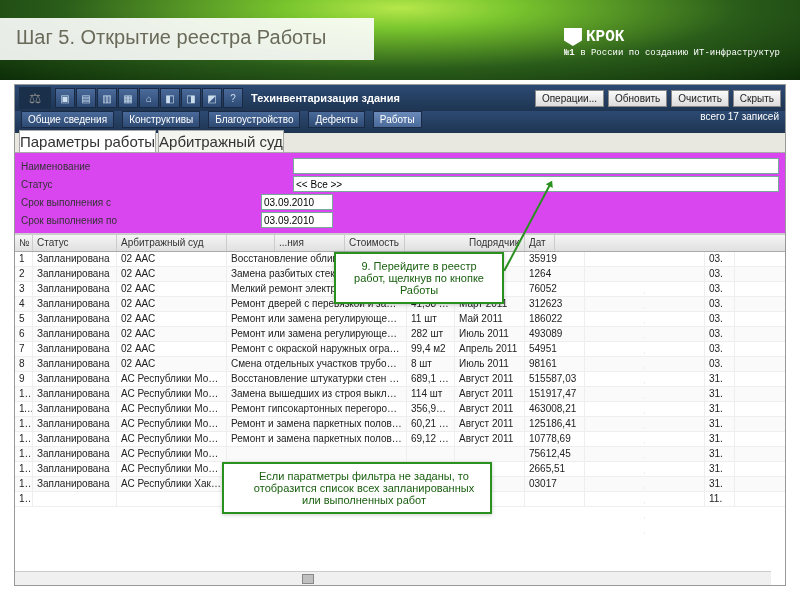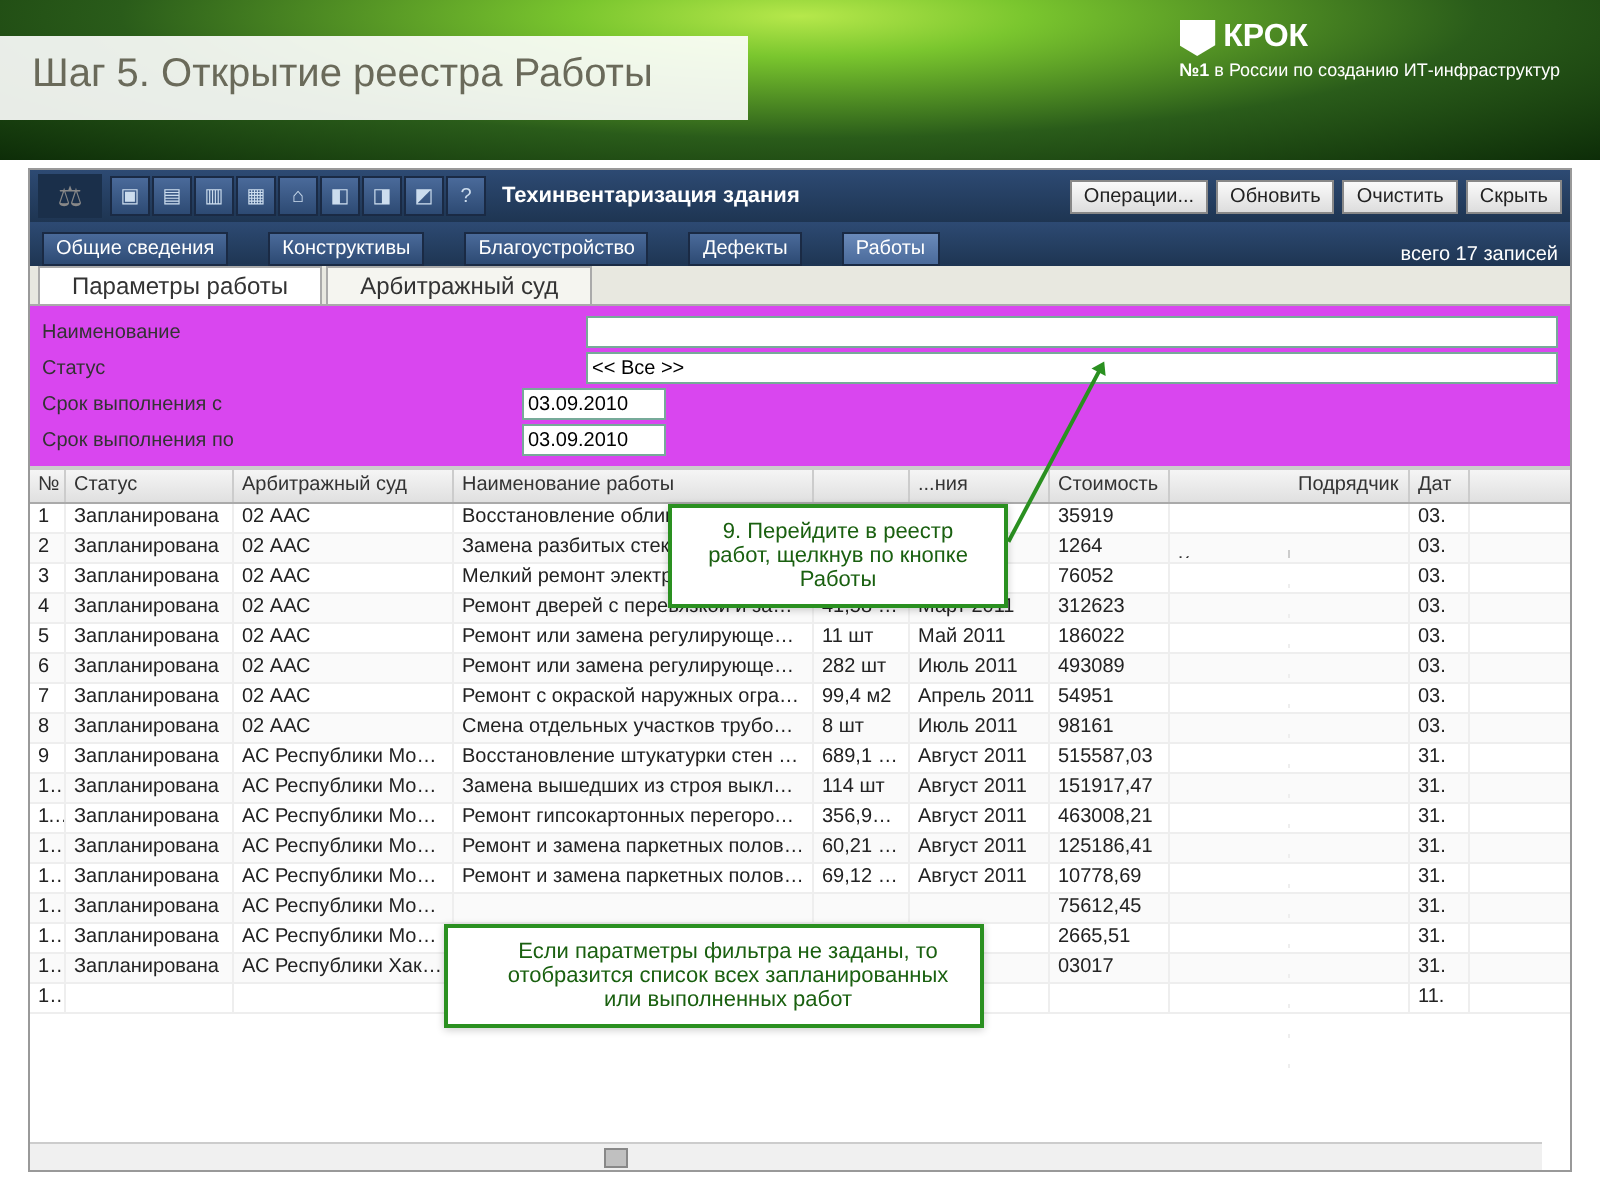--- a/index.html
+++ b/index.html
@@ -1,35 +1,35 @@
 <!DOCTYPE html>
 <html><head>
 <meta charset="utf-8">
 <style>
   * { box-sizing: border-box; margin: 0; padding: 0; }
   body { font-family: Arial, sans-serif; font-size: 10px; background: #fff; width: 800px; height: 600px; overflow: hidden; position: relative; }
   .slide-bg { position: absolute; top: 0; left: 0; right: 0; height: 80px; background: radial-gradient(ellipse at 50% 10%, #b6e84b 0%, #7ac62e 20%, #2a5c1a 60%, #0d2d08 100%); }
   .slide-title-bar { position: absolute; top: 18px; left: 0; width: 374px; height: 42px; background: rgba(255,255,255,0.9); padding: 8px 16px; color: #6a6a5a; font-size: 20px; font-weight: normal; }
-  .brand { position: absolute; top: 10px; right: 20px; color: #fff; font-size: 10px; }
+  .brand { position: absolute; top: 28px; right: 20px; color: #fff; font-size: 10px; font-family: Liberation Mono, monospace; }
   .brand-top { font-size: 16px; font-weight: bold; display: flex; align-items: center; gap: 4px; }
   .brand-logo { width: 18px; height: 18px; background: #fff; clip-path: polygon(0 0, 100% 0, 100% 70%, 50% 100%, 0 70%); display:inline-block; }
   .brand-sub { margin-top:2px; font-size:9px; }
   .app { position: absolute; top: 84px; left: 14px; right: 14px; bottom: 14px; border: 1px solid #999; background: #fff; }
   .app-header { background: linear-gradient(#2d4a73, #1e3552); height: 26px; display: flex; align-items: center; padding: 0 4px; color: #fff; }
   .eagle { width: 32px; height: 22px; background: #1a2f4a; margin-right: 4px; display:flex; align-items:center; justify-content:center; font-size:14px; color:#888; }
   .toolbar-icons { display: flex; gap: 1px; }
   .tb-ico { width: 20px; height: 20px; background: linear-gradient(#4a6a9a,#2d4a73); border: 1px solid #1a2a44; display:flex; align-items:center; justify-content:center; font-size:10px; color:#cde; cursor:pointer; }
   .app-title { margin-left: 8px; font-weight: bold; font-size: 11px; flex: 1; }
   .hdr-btn { background: linear-gradient(#fafafa,#ddd); border: 1px solid #888; color: #222; font-size: 10px; padding: 2px 6px; margin-left: 4px; cursor:pointer; }
-  .tab-row { background: linear-gradient(#2d4a73, #1e3552); height: 22px; display: flex; align-items: flex-end; padding: 0 6px; gap: 20px; }
+  .tab-row { background: linear-gradient(#2d4a73, #1e3552); height: 22px; display: flex; align-items: flex-start; padding: 0 6px; gap: 8px; }
   .nav-tab { background: linear-gradient(#4a6a9a,#2d4a73); border: 1px solid #1a2a44; color: #fff; font-size: 10px; padding: 2px 6px; cursor:pointer; }
   .nav-tab.active { background: linear-gradient(#6a8aba,#4a6a9a); }
   .records { margin-left: auto; color: #fff; font-size: 10px; }
   .sub-tabs { background: #e8e8e0; height: 20px; display: flex; align-items: flex-end; padding: 0 4px; border-bottom: 1px solid #aaa; }
-  .sub-tab { background: #f5f5f0; border: 1px solid #aaa; border-bottom: none; padding: 2px 16px; font-size: 12px; margin-right: 2px; cursor:pointer; color:#333; }
+  .sub-tab { background: #f5f5f0; border: 1px solid #aaa; border-bottom: none; padding: 2px 0; font-size: 15px; margin-right: 2px; cursor:pointer; color:#333; }
   .sub-tab.active { background: #fff; }
   .filter-area { background: #d946ef; padding: 4px 6px; border-bottom: 1px solid #ccc; }
   .filter-row { display: flex; align-items: center; height: 18px; }
   .filter-label { width: 240px; font-size: 10px; color: #333; }
   .filter-input { border: 1px solid #7a9; height: 16px; font-size: 10px; padding: 0 2px; }
   .filter-input.wide { flex: 1; margin-left: 32px; }
   .dd { width: 72px; }
   .grid { position:relative; }
   .grid-head { display: flex; background: linear-gradient(#f5f5f5,#e0e0e0); border-top: 1px solid #ccc; border-bottom: 1px solid #aaa; height: 18px; font-size: 10px; color: #333; }
   .gh { border-right: 1px solid #ccc; padding: 2px 4px; overflow: hidden; white-space: nowrap; }
@@ -106,21 +106,20 @@
     <div class="filter-row">
         <div class="filter-label">Срок выполнения по</div>
         <input class="filter-input dd" value="03.09.2010" style="">
       </div>
   </div>
   <div class="grid">
     <div class="grid-head">
       <div class="gh c-n">№</div>
       <div class="gh c-st">Статус</div>
       <div class="gh c-ar">Арбитражный суд</div>
-      <div class="gh c-nm">Наименование работы</div>
       <div class="gh c-ob"></div>
       <div class="gh c-sr">...ния</div>
       <div class="gh c-co">Стоимость</div>
       <div class="gh c-kn">Контракт</div>
       <div class="gh c-pd">Подрядчик</div>
       <div class="gh c-dt">Дат</div>
     </div>
     <div class="grid-body" id="grid-body">
         <div class="gr">
           <div class="gc c-n">1</div>

